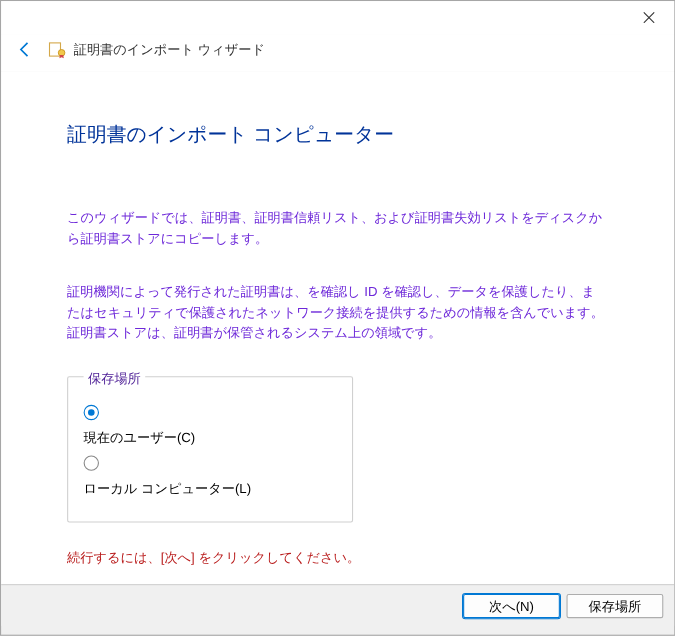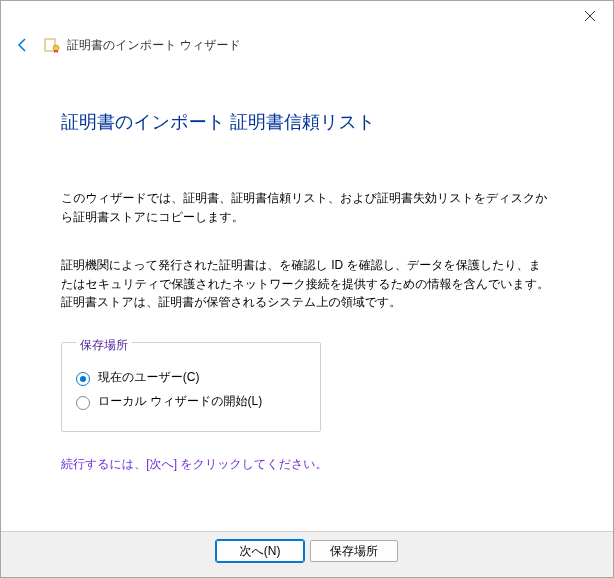--- a/index.html
+++ b/index.html
@@ -60,21 +60,21 @@
       height: 466px;
     }
     .wizard-heading {
       font-size: 18px;
       font-weight: 400;
       color: #003399;
       margin-bottom: 55px;
     }
     .paragraph {
       font-size: 12px;
-      color: #000000;
+      color: #6d28d9;
       line-height: 1.55;
       margin-bottom: 30px;
     }
     .fieldset {
       border: 1px solid #d0d0d0;
       width: 260px;
       border-radius: 2px;
       padding: 10px 14px 14px 14px;
       margin-bottom: 24px;
     }
@@ -85,24 +85,25 @@
       padding: 0 4px;
       position: relative;
       top: -18px;
       display: inline-block;
     }
     .fieldset-body {
       margin-top: -10px;
     }
     .radio-row {
       display: flex;
-      align-items: flex-end;
+      align-items: flex-start;
       gap: 8px;
       margin: 7px 0;
       cursor: pointer;
+      flex-direction: column;
     }
     .radio {
       width: 14px;
       height: 14px;
       border: 1px solid #888;
       border-radius: 50%;
       display: inline-flex;
       align-items: center;
       justify-content: center;
       background: #fff;
@@ -116,28 +117,28 @@
       height: 6px;
       background: #0078d4;
       border-radius: 50%;
     }
     .radio-label {
       font-size: 12px;
       color: #000;
     }
     .instruction {
       font-size: 12px;
-      color: #6d28d9;
+      color: #b91c1c;
     }
     .footer {
       height: 38px;
       background: #f0f0f0;
       border-top: 1px solid #d0d0d0;
       display: flex;
-      justify-content: center;
+      justify-content: flex-end;
       align-items: center;
       padding: 0 10px;
       gap: 6px;
     }
     .btn {
       font-size: 12px;
       padding: 2px 0;
       width: 88px;
       height: 22px;
       background: #fdfdfd;
@@ -173,36 +174,36 @@
     <svg viewBox="0 0 18 18">
       <rect x="2" y="3" width="10" height="12" fill="#fff" stroke="#d4a84a" stroke-width="1"></rect>
       <circle cx="13" cy="12" r="3" fill="#f2c84b" stroke="#c9931d" stroke-width="0.8"></circle>
       <path d="M11.5 14 L11 17 L13 16 L15 17 L14.5 14" fill="#d04848"></path>
     </svg>
   </div>
   <span class="window-title">証明書のインポート ウィザード</span>
 </div>
 
 <div class="content">
-  <h1 class="wizard-heading">証明書のインポート 証明書信頼リスト</h1>
+  <h1 class="wizard-heading">証明書のインポート コンピューター</h1>
 
   <p class="paragraph">このウィザードでは、証明書、証明書信頼リスト、および証明書失効リストをディスクから証明書ストアにコピーします。</p>
 
   <p class="paragraph">証明機関によって発行された証明書は、を確認し ID を確認し、データを保護したり、またはセキュリティで保護されたネットワーク接続を提供するための情報を含んでいます。証明書ストアは、証明書が保管されるシステム上の領域です。</p>
 
   <div class="fieldset">
     <span class="fieldset-legend">保存場所</span>
     <div class="fieldset-body">
       <div class="radio-row">
         <span class="radio checked"></span>
         <span class="radio-label">現在のユーザー(C)</span>
       </div>
       <div class="radio-row">
         <span class="radio"></span>
-        <span class="radio-label">ローカル ウィザードの開始(L)</span>
+        <span class="radio-label">ローカル コンピューター(L)</span>
       </div>
     </div>
   </div>
 
   <p class="instruction">続行するには、[次へ] をクリックしてください。</p>
 </div>
 
 <div class="footer">
   <button class="btn primary">次へ(N)</button>
   <button class="btn">保存場所</button>

